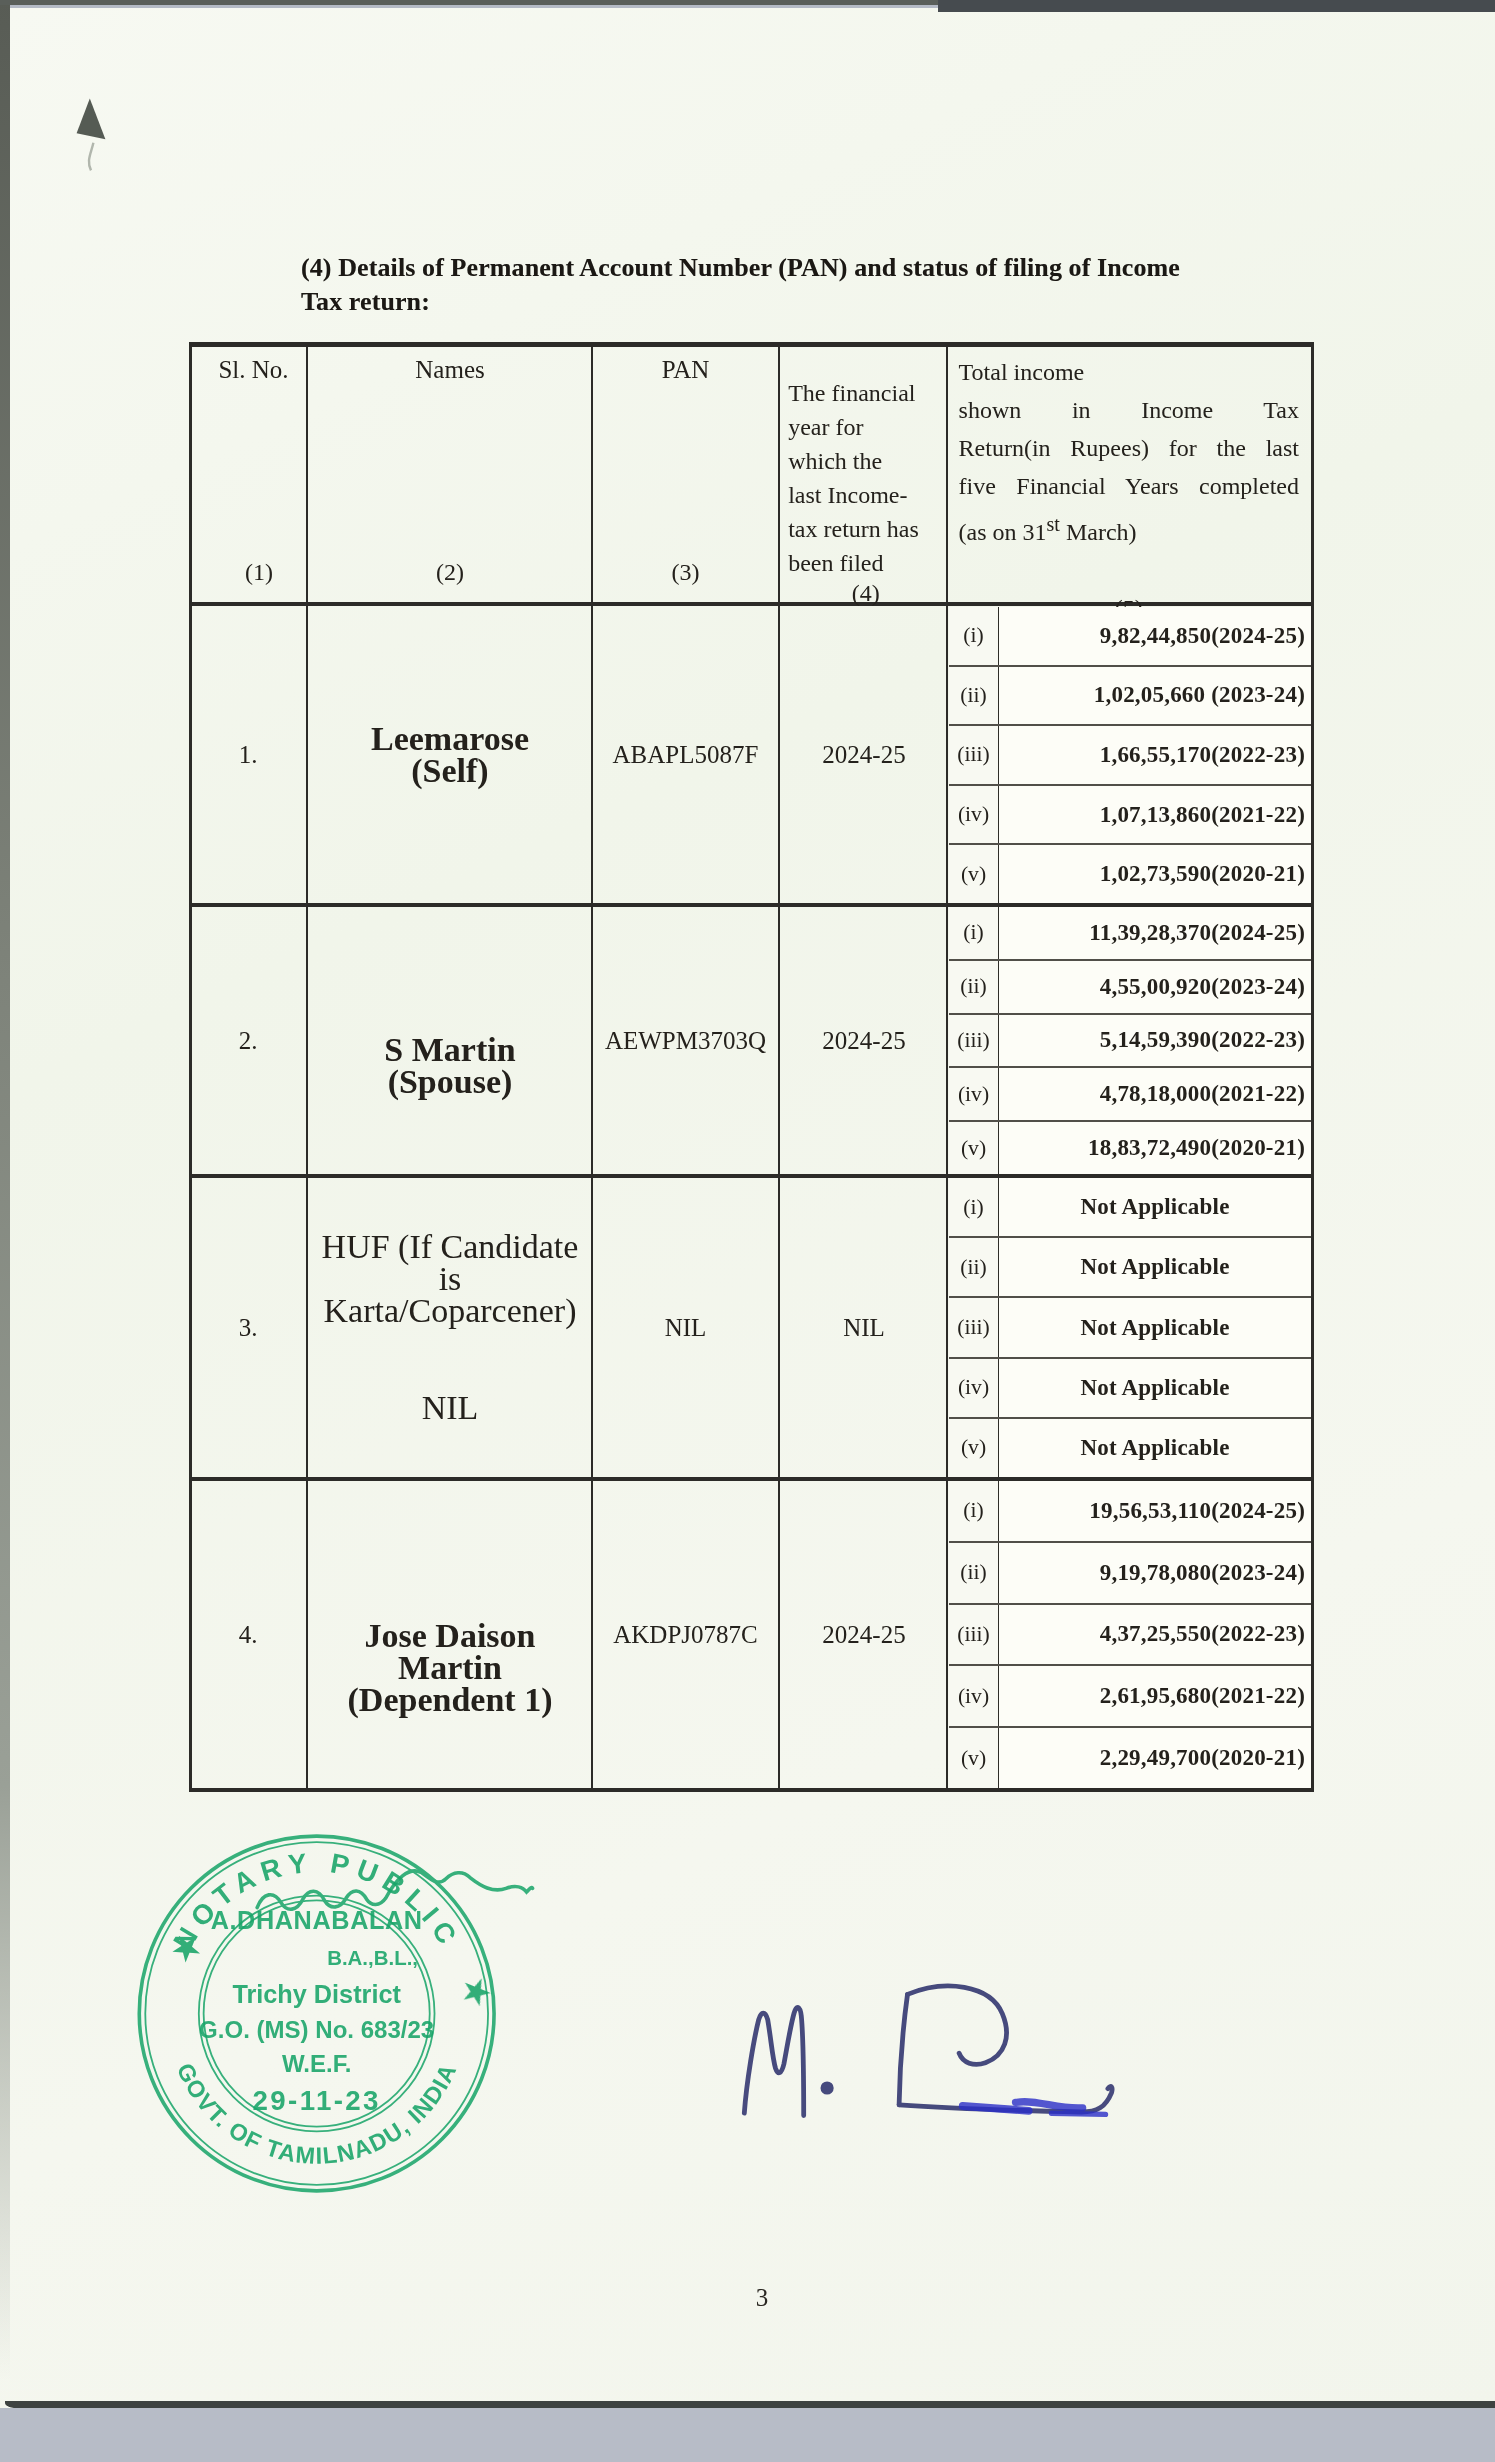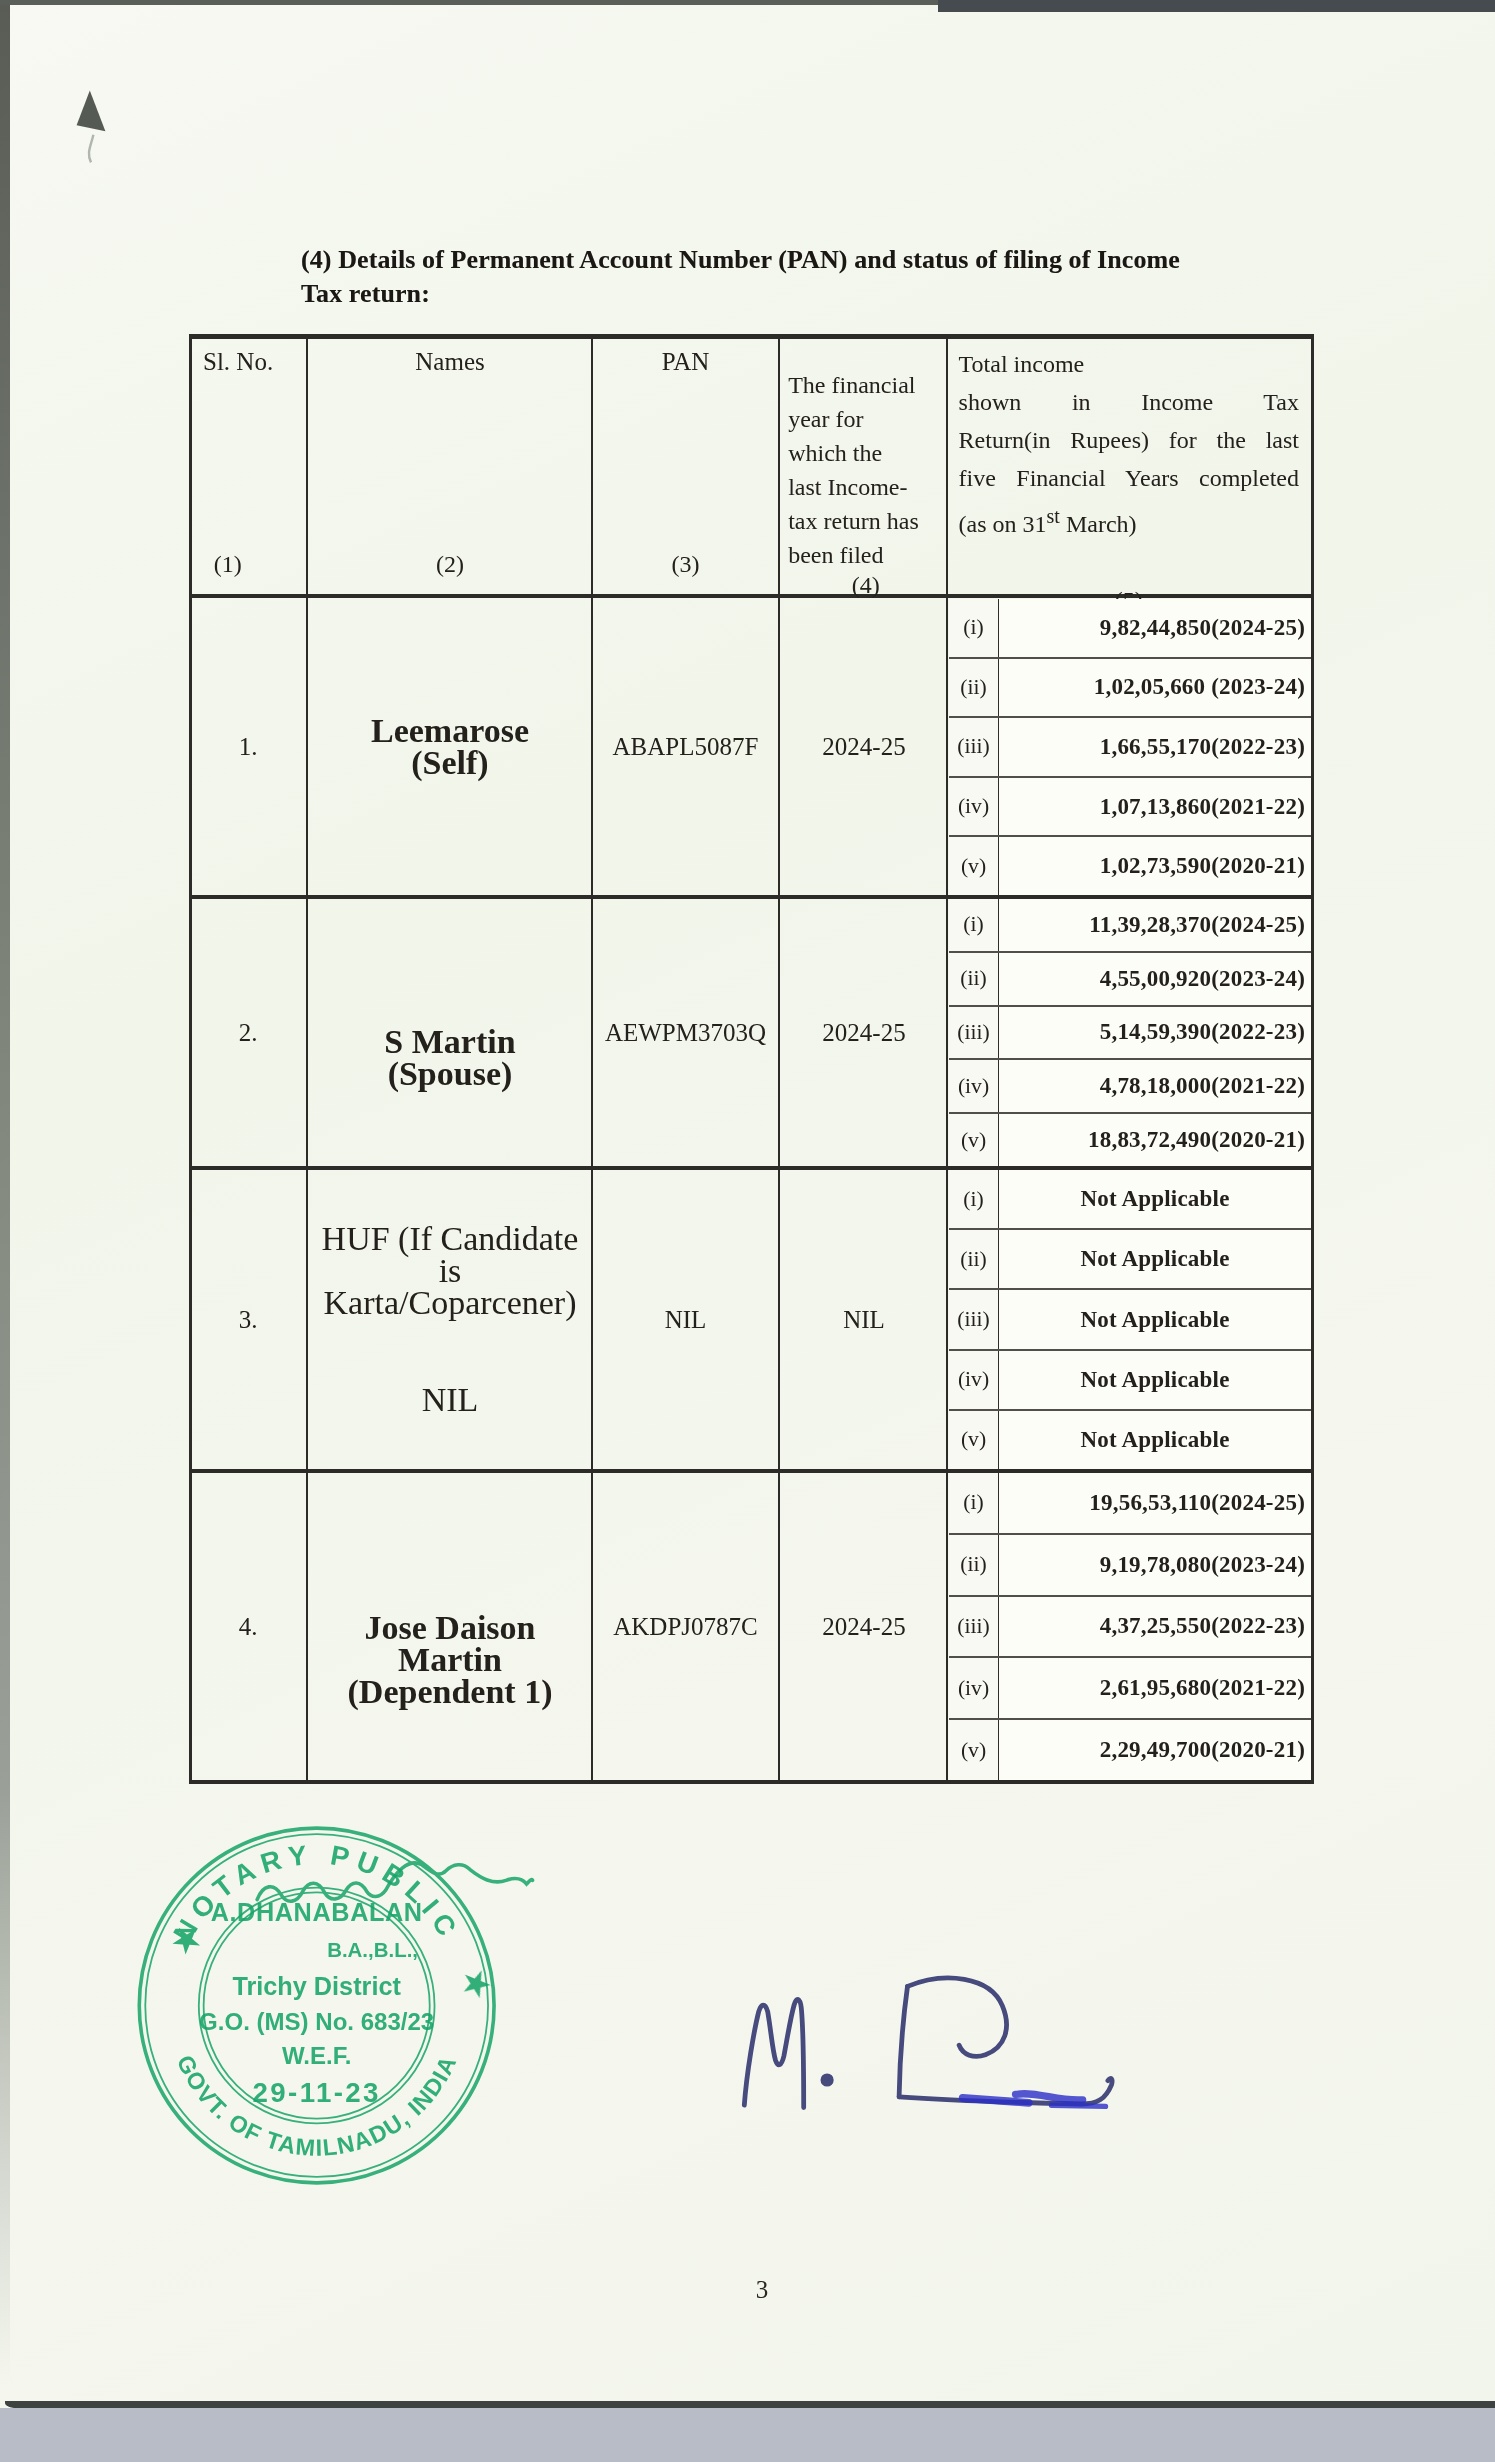--- a/index.html
+++ b/index.html
@@ -2,21 +2,21 @@
 <html style="font-size:9.6px"><head>
 <meta charset="utf-8">
 <style>
   html,body{margin:0;padding:0;}
   body{
     width:1495px;height:2462px;position:relative;overflow:hidden;
     background:#b4bac5;
     font-family:"Liberation Serif","DejaVu Serif",serif;
   }
   .page{
-    position:absolute;left:0;top:0;width:1495px;height:2408px;
+    position:absolute;left:0;top:8px;width:1495px;height:2408px;
     background:linear-gradient(155deg,#f7f9f2 0%,#f1f5ea 35%,#f5f7ef 70%,#f2f5ec 100%);
   }
   .edge-left{position:absolute;left:0;top:0;width:9.6px;height:2381px;
     background:linear-gradient(#585c55 0%,#7d8279 40%,#9aa097 75%,rgba(170,175,168,0) 100%);}
   .edge-top{position:absolute;left:0;top:0;width:1495px;height:5.4px;background:#5a5f5a;}
   .edge-top-right{position:absolute;left:938px;top:0;width:557px;height:12px;background:#464b4f;}
   .edge-bottom{position:absolute;left:4.8px;top:2401px;width:1490px;height:8.4px;background:#3e4341;
     border-bottom-left-radius:18px 6px;}
   .bed{position:absolute;left:0;top:2408px;width:1495px;height:54px;background:#b7bcc7;}
 
@@ -26,21 +26,21 @@
     letter-spacing:0.1px;text-shadow:0 0 0.6px rgba(20,20,20,.35);
   }
 
   .tbl{position:absolute;left:189px;top:334px;width:1125px;height:1450px;color:#24211c;}
   .tbl .v{position:absolute;top:0;height:1450px;width:2.4px;background:#2c2b28;}
   .tbl .h{position:absolute;left:0;width:1125px;height:3.6px;background:#2c2b28;}
   .cell{position:absolute;display:flex;flex-direction:column;align-items:center;}
   .hc{justify-content:space-between;padding:8.4px 0 15.6px 0;box-sizing:border-box;}
   .hl{font-size:25px;}
   .num{font-size:24px;}
-  .c1h{align-items:flex-start;padding-left:11px;}
+  .c1h{align-items:center;padding-left:11px;}
   .c1h .num{padding-left:10.8px;}
   .c4h{align-items:flex-start;padding-left:7.2px;padding-right:3.6px;margin-top:20px;}
   .c4h .lines div{font-size:24px;line-height:34px;}
   .c4h .num{align-self:center;margin-bottom:10.8px;}
   .c5h{align-items:stretch;padding:6px 12px 13.2px 9.6px;}
   .c5h .l{font-size:24px;line-height:38px;}
   .c5h .just{text-align:justify;text-align-last:justify;}
   .c5h .num{align-self:center;}
   .rc{justify-content:center;}
   .slno{font-size:25px;}

